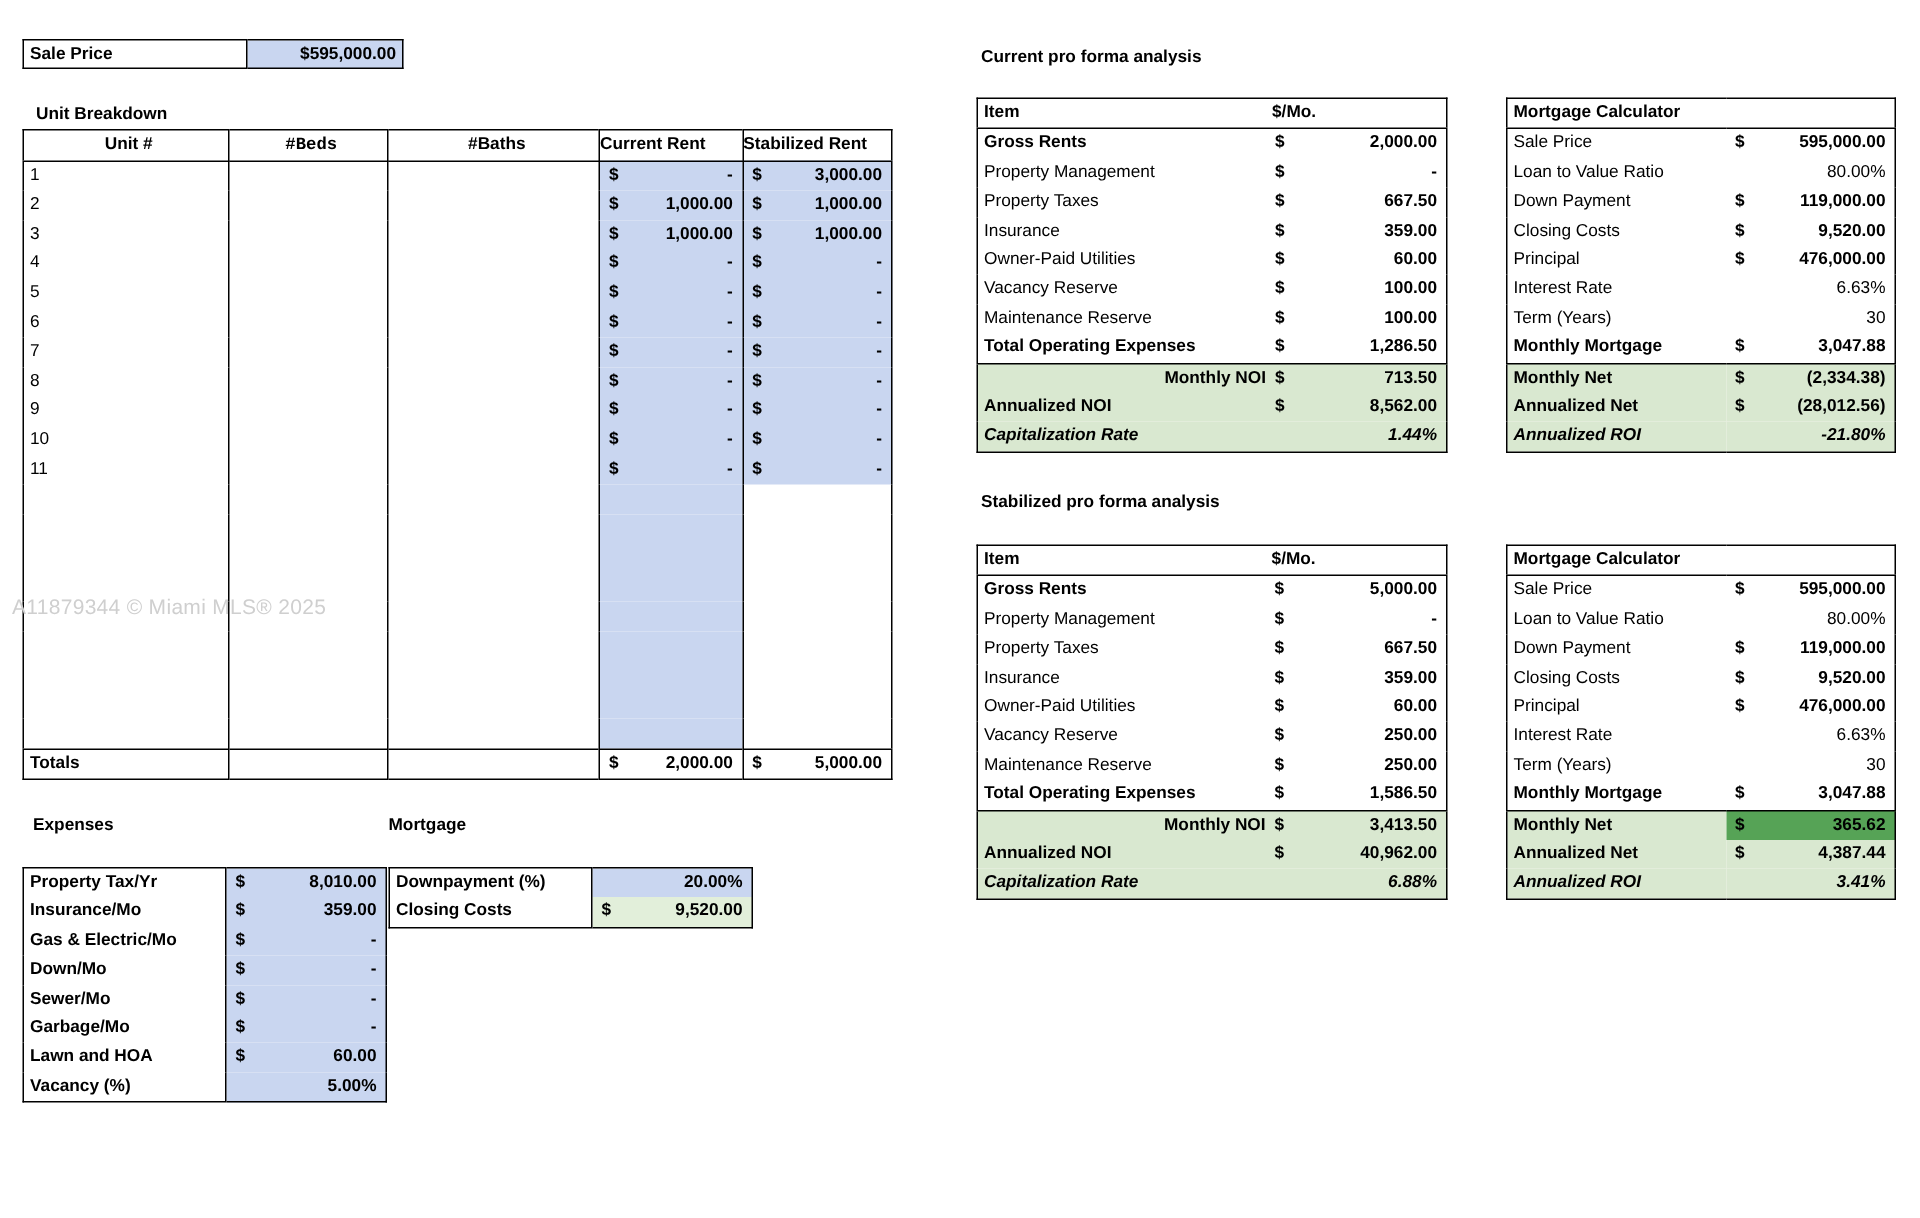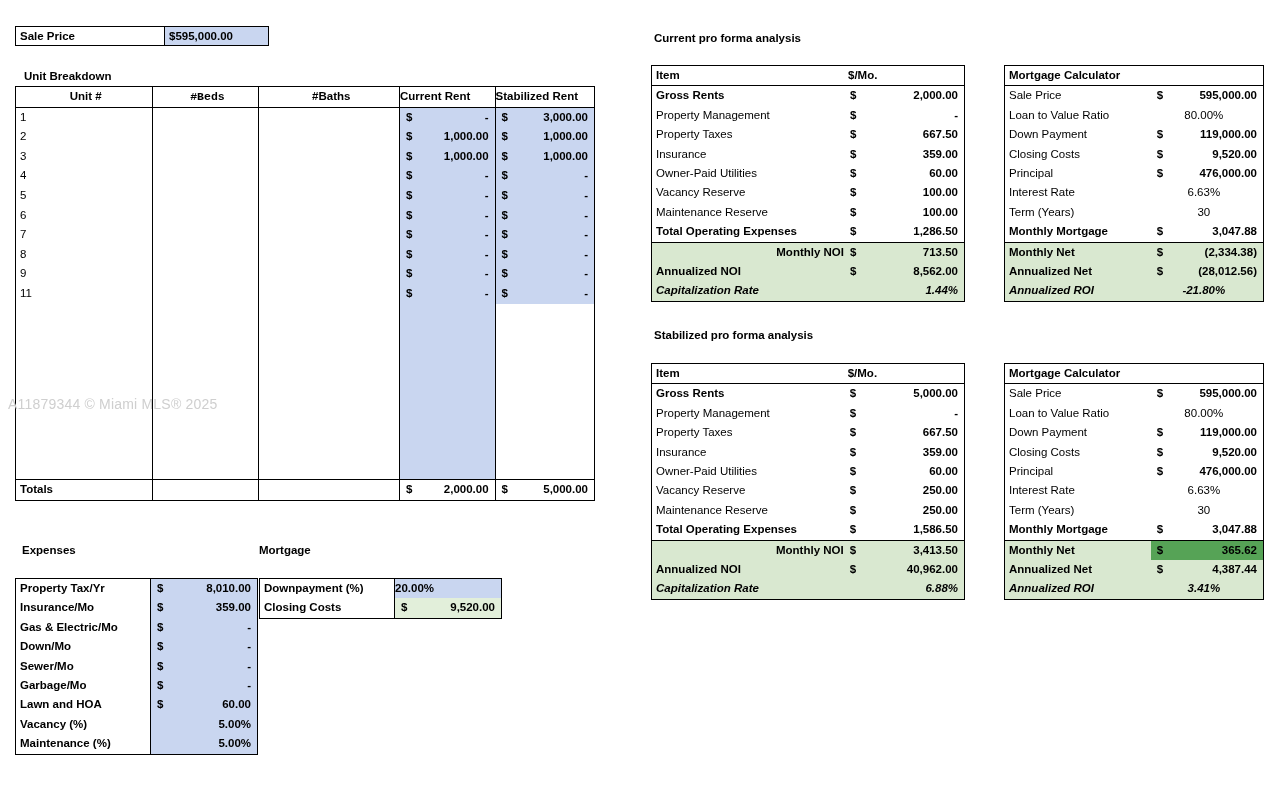--- a/index.html
+++ b/index.html
@@ -21,21 +21,21 @@
   .c{text-align:left;}
   .blue{background:#c9d6f0;}
   .green{background:#d9e8d0;}
   .lightgreen{background:#e2efda;}
 
   
   #sale-price{left:15px;top:26px;}
   #sale-price table{border:1px solid #000;}
   #sale-price td{height:18px;line-height:18px;padding:0 4px;font-weight:bold;font-size:11.5px;}
   #sale-price td.lbl{width:140px;border-right:1px solid #000;}
-  #sale-price td.val{width:95px;text-align:left;}
+  #sale-price td.val{width:95px;text-align:right;}
 
   
   .section-title{font-weight:bold;font-size:11.5px;}
   #unit-title{left:24px;top:70px;}
   #unit-table{left:15px;top:86px;}
   #unit-table table{border:1px solid #000;width:580px;}
   #unit-table th,#unit-table td{height:19.6px;line-height:19.6px;font-size:11.5px;}
   #unit-table th{font-weight:bold;border-bottom:1px solid #000;}
   .col-unit{width:136px;padding-left:4px;border-right:1px solid #000;}
   .col-beds{width:105px;padding-left:4px;border-right:1px solid #000;font-family:Liberation Mono, monospace;}
@@ -57,40 +57,40 @@
   #expenses{left:15px;top:578px;}
   #expenses table{border:1px solid #000;}
   #expenses td{height:19.4px;line-height:19.4px;font-size:11.5px;font-weight:bold;}
   #expenses td.lbl{width:130px;padding-left:4px;border-right:1px solid #000;}
   #expenses td.val{width:100px;}
 
   #mortgage{left:259px;top:578px;}
   #mortgage table{border:1px solid #000;}
   #mortgage td{height:19.4px;line-height:19.4px;font-size:11.5px;font-weight:bold;}
   #mortgage td.lbl{width:130px;padding-left:4px;border-right:1px solid #000;}
-  #mortgage td.val{width:100px;text-align:left;padding-right:6px;}
+  #mortgage td.val{width:100px;text-align:right;padding-right:6px;}
 
   
   .pf-title{font-weight:bold;font-size:11.5px;}
   .pf table{border:1px solid #000;width:314px;}
   .pf td{height:19.4px;line-height:19.4px;font-size:11.5px;}
   .pf td.lbl{width:196px;padding-left:4px;}
   .pf td.val{width:118px;}
   .pf tr.head td{font-weight:bold;border-bottom:1px solid #000;}
   .pf tr.head td.val{padding-left:4px;}
   .pf .money{display:flex;justify-content:space-between;padding:0 6px;}
   .pf tr.sep td{border-top:1px solid #000;text-align:right;}
 
   .mc table{border:1px solid #000;width:260px;}
   .mc td{height:19.4px;line-height:19.4px;font-size:11.5px;}
   .mc td.lbl{width:150px;padding-left:4px;}
   .mc td.val{width:110px;}
   .mc tr.head td{font-weight:bold;border-bottom:1px solid #000;}
   .mc .money{display:flex;justify-content:space-between;padding:0 6px;}
-  .mc .plain{text-align:center;padding-right:6px;}
+  .mc .plain{text-align:right;padding-right:6px;}
   .mc tr.sep td{border-top:1px solid #000;}
 
   #pf1-title{left:654px;top:32px;}
   #pf1{left:651px;top:65px;}
   #mc1{left:1004px;top:65px;}
   #pf2-title{left:654px;top:329px;}
   #pf2{left:651px;top:363px;}
   #mc2{left:1004px;top:363px;}
 
   .hl-dark{background:#56a356;}
@@ -253,20 +253,37 @@
       </td>
       <td class="col-stab blue">
         <div class="money">
               <span class="d">$</span>
               <span class="v">-</span>
             </div>
       </td>
     </tr>
     <tr>
       <td class="col-unit">9</td>
+      <td class="col-beds"></td>
+      <td class="col-baths"></td>
+      <td class="col-cur blue">
+        <div class="money">
+              <span class="d">$</span>
+              <span class="v">-</span>
+            </div>
+      </td>
+      <td class="col-stab blue">
+        <div class="money">
+              <span class="d">$</span>
+              <span class="v">-</span>
+            </div>
+      </td>
+    </tr>
+    <tr>
+      <td class="col-unit">10</td>
       <td class="col-beds"></td>
       <td class="col-baths"></td>
       <td class="col-cur blue">
         <div class="money">
               <span class="d">$</span>
               <span class="v">-</span>
             </div>
       </td>
       <td class="col-stab blue">
         <div class="money">
@@ -444,24 +461,20 @@
             <div class="money">
               <span>$</span>
               <span>60.00</span>
             </div>
           </td>
     </tr>
     <tr>
       <td class="lbl">Vacancy (%)</td>
       <td class="val blue r" style="padding-right:6px;">5.00%</td>
     </tr>
-    <tr>
-      <td class="lbl">Maintenance (%)</td>
-      <td class="val blue r" style="padding-right:6px;">5.00%</td>
-    </tr>
   </tbody>
     </table>
 </div>
 
 <div class="abs section-title" id="mort-title">Mortgage</div>
 <div class="abs" id="mortgage">
   <table>
     <tbody>
         <tr>
       <td class="lbl">Downpayment (%)</td>

